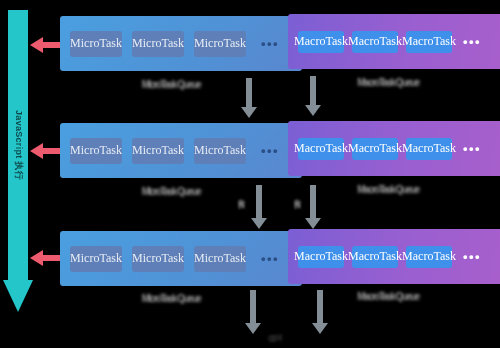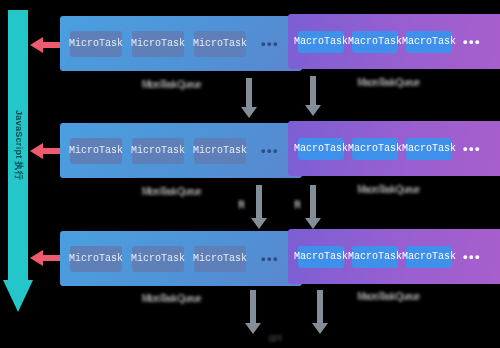--- a/index.html
+++ b/index.html
@@ -93,22 +93,22 @@
   }
   .queue-box.macro {
     background: linear-gradient(100deg, #7b5fd4 0%, #9a5fd0 55%, #a85fcb 100%);
   }
 
   .chip {
     border-radius: 3px;
     display: flex;
     align-items: center;
     justify-content: center;
-    font-size: 10px;
-    font-family: Liberation Mono, monospace;
+    font-size: 12px;
+    font-family: Liberation Serif, serif;
     white-space: nowrap;
   }
   .chip.micro-chip {
     background: #5e7fb8;
     color: #e8edf5;
     width: 52px;
     height: 26px;
   }
   .chip.macro-chip {
     background: #3e90ea;

